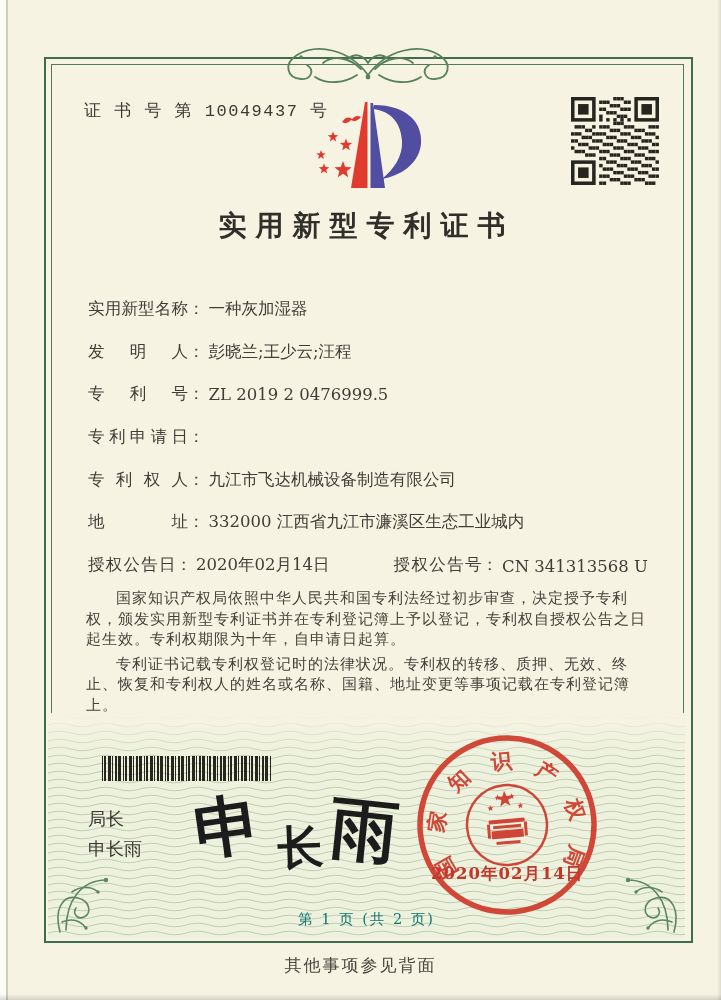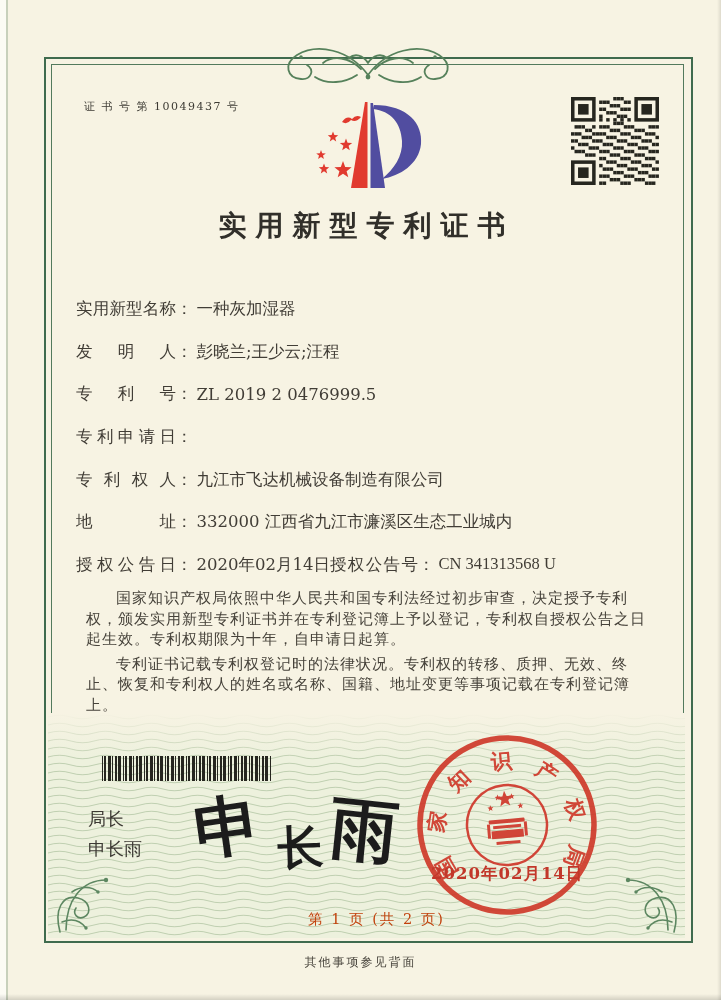--- a/index.html
+++ b/index.html
@@ -10,52 +10,52 @@
   .scan-bottom{position:absolute;left:0;bottom:0;width:100%;height:6px;background:linear-gradient(rgba(0,0,0,0),rgba(0,0,0,.14));}
   .scan-right{position:absolute;right:0;top:0;width:4px;height:100%;background:linear-gradient(270deg,rgba(0,0,0,.10),rgba(0,0,0,0));}
 
   .frame-outer{position:absolute;left:44px;top:57px;width:645px;height:882px;border:2.5px solid #3f6b4e;}
   .frame-inner{position:absolute;left:51px;top:64px;width:631px;height:868px;border:1px solid #537a5d;}
 
   .band{position:absolute;left:48px;top:713px;width:637px;height:225px;background:#edf1dd;z-index:1;}
   .band svg{position:absolute;left:0;top:0;}
   .band-fade{position:absolute;left:0;top:0;width:100%;height:46px;background:linear-gradient(#f7f3e3,rgba(247,243,227,0));}
 
-  .cert-no{position:absolute;left:84px;top:99px;font-size:11px;letter-spacing:1.5px;color:#3c3a33;z-index:2;}
+  .cert-no{position:absolute;left:84px;top:99px;font-size:17px;letter-spacing:1.5px;color:#3c3a33;z-index:2;font-family:Liberation Mono, monospace;}
   .flourish{position:absolute;left:257px;top:33px;z-index:2;}
   .corner-orn{position:absolute;z-index:2;}
   .logo{position:absolute;left:296px;top:92px;z-index:2;}
   .qr{position:absolute;left:571px;top:97px;z-index:2;}
 
   .title{position:absolute;left:44px;top:207px;width:645px;text-align:center;margin:0;
          font-size:28px;font-weight:600;letter-spacing:9px;color:#312f2a;z-index:2;}
 
-  .fields{position:absolute;left:76px;top:288px;width:560px;z-index:2;font-size:16.5px;color:#413d36;}
+  .fields{position:absolute;left:88px;top:288px;width:560px;z-index:2;font-size:16.5px;color:#413d36;}
   .frow{height:42.6px;display:flex;align-items:center;white-space:nowrap;}
   .flabel{display:inline-block;width:100px;text-align:justify;text-align-last:justify;}
   .fcolon{display:inline-block;margin-right:4px;}
-  .fpair2{display:flex;align-items:flex-start;font-family:Liberation Serif, serif;}
+  .fpair2{margin-left:64px;display:flex;align-items:flex-end;}
   .fpair2 .flabel{width:88px;}
 
   .paras{position:absolute;left:86px;top:588px;width:560px;z-index:2;font-size:15px;
          line-height:20.5px;letter-spacing:1px;color:#46423a;}
   .paras p{margin:0 0 4px 0;text-indent:2em;}
 
   .barcode{position:absolute;left:102px;top:756px;z-index:2;}
 
   .signer{position:absolute;left:88px;top:804px;z-index:2;font-size:18px;line-height:30px;color:#3c3933;}
   .handwriting{position:absolute;left:186px;top:776px;z-index:3;}
 
   .seal{position:absolute;left:413px;top:731px;z-index:3;transform:rotate(-5deg);opacity:.92;}
   .seal-date{position:absolute;left:431px;top:863px;z-index:4;color:#c2372a;font-size:16.5px;
              letter-spacing:1px;font-weight:600;}
 
   .page-info{position:absolute;left:44px;top:910px;width:645px;text-align:center;font-size:14.5px;
-             letter-spacing:2px;color:#c2410c;z-index:2;padding-left:10px;}
-  .back-note{position:absolute;left:0;top:954px;width:721px;text-align:center;font-size:12px;
+             letter-spacing:2px;color:#0f766e;z-index:2;}
+  .back-note{position:absolute;left:0;top:954px;width:721px;text-align:center;font-size:17px;
              letter-spacing:2px;color:#4a463e;z-index:2;}
 </style>
 </head>
 <body>
 
 <div class="page">
 
   <div class="scan-left"></div>
   <div class="scan-leftline"></div>
 

